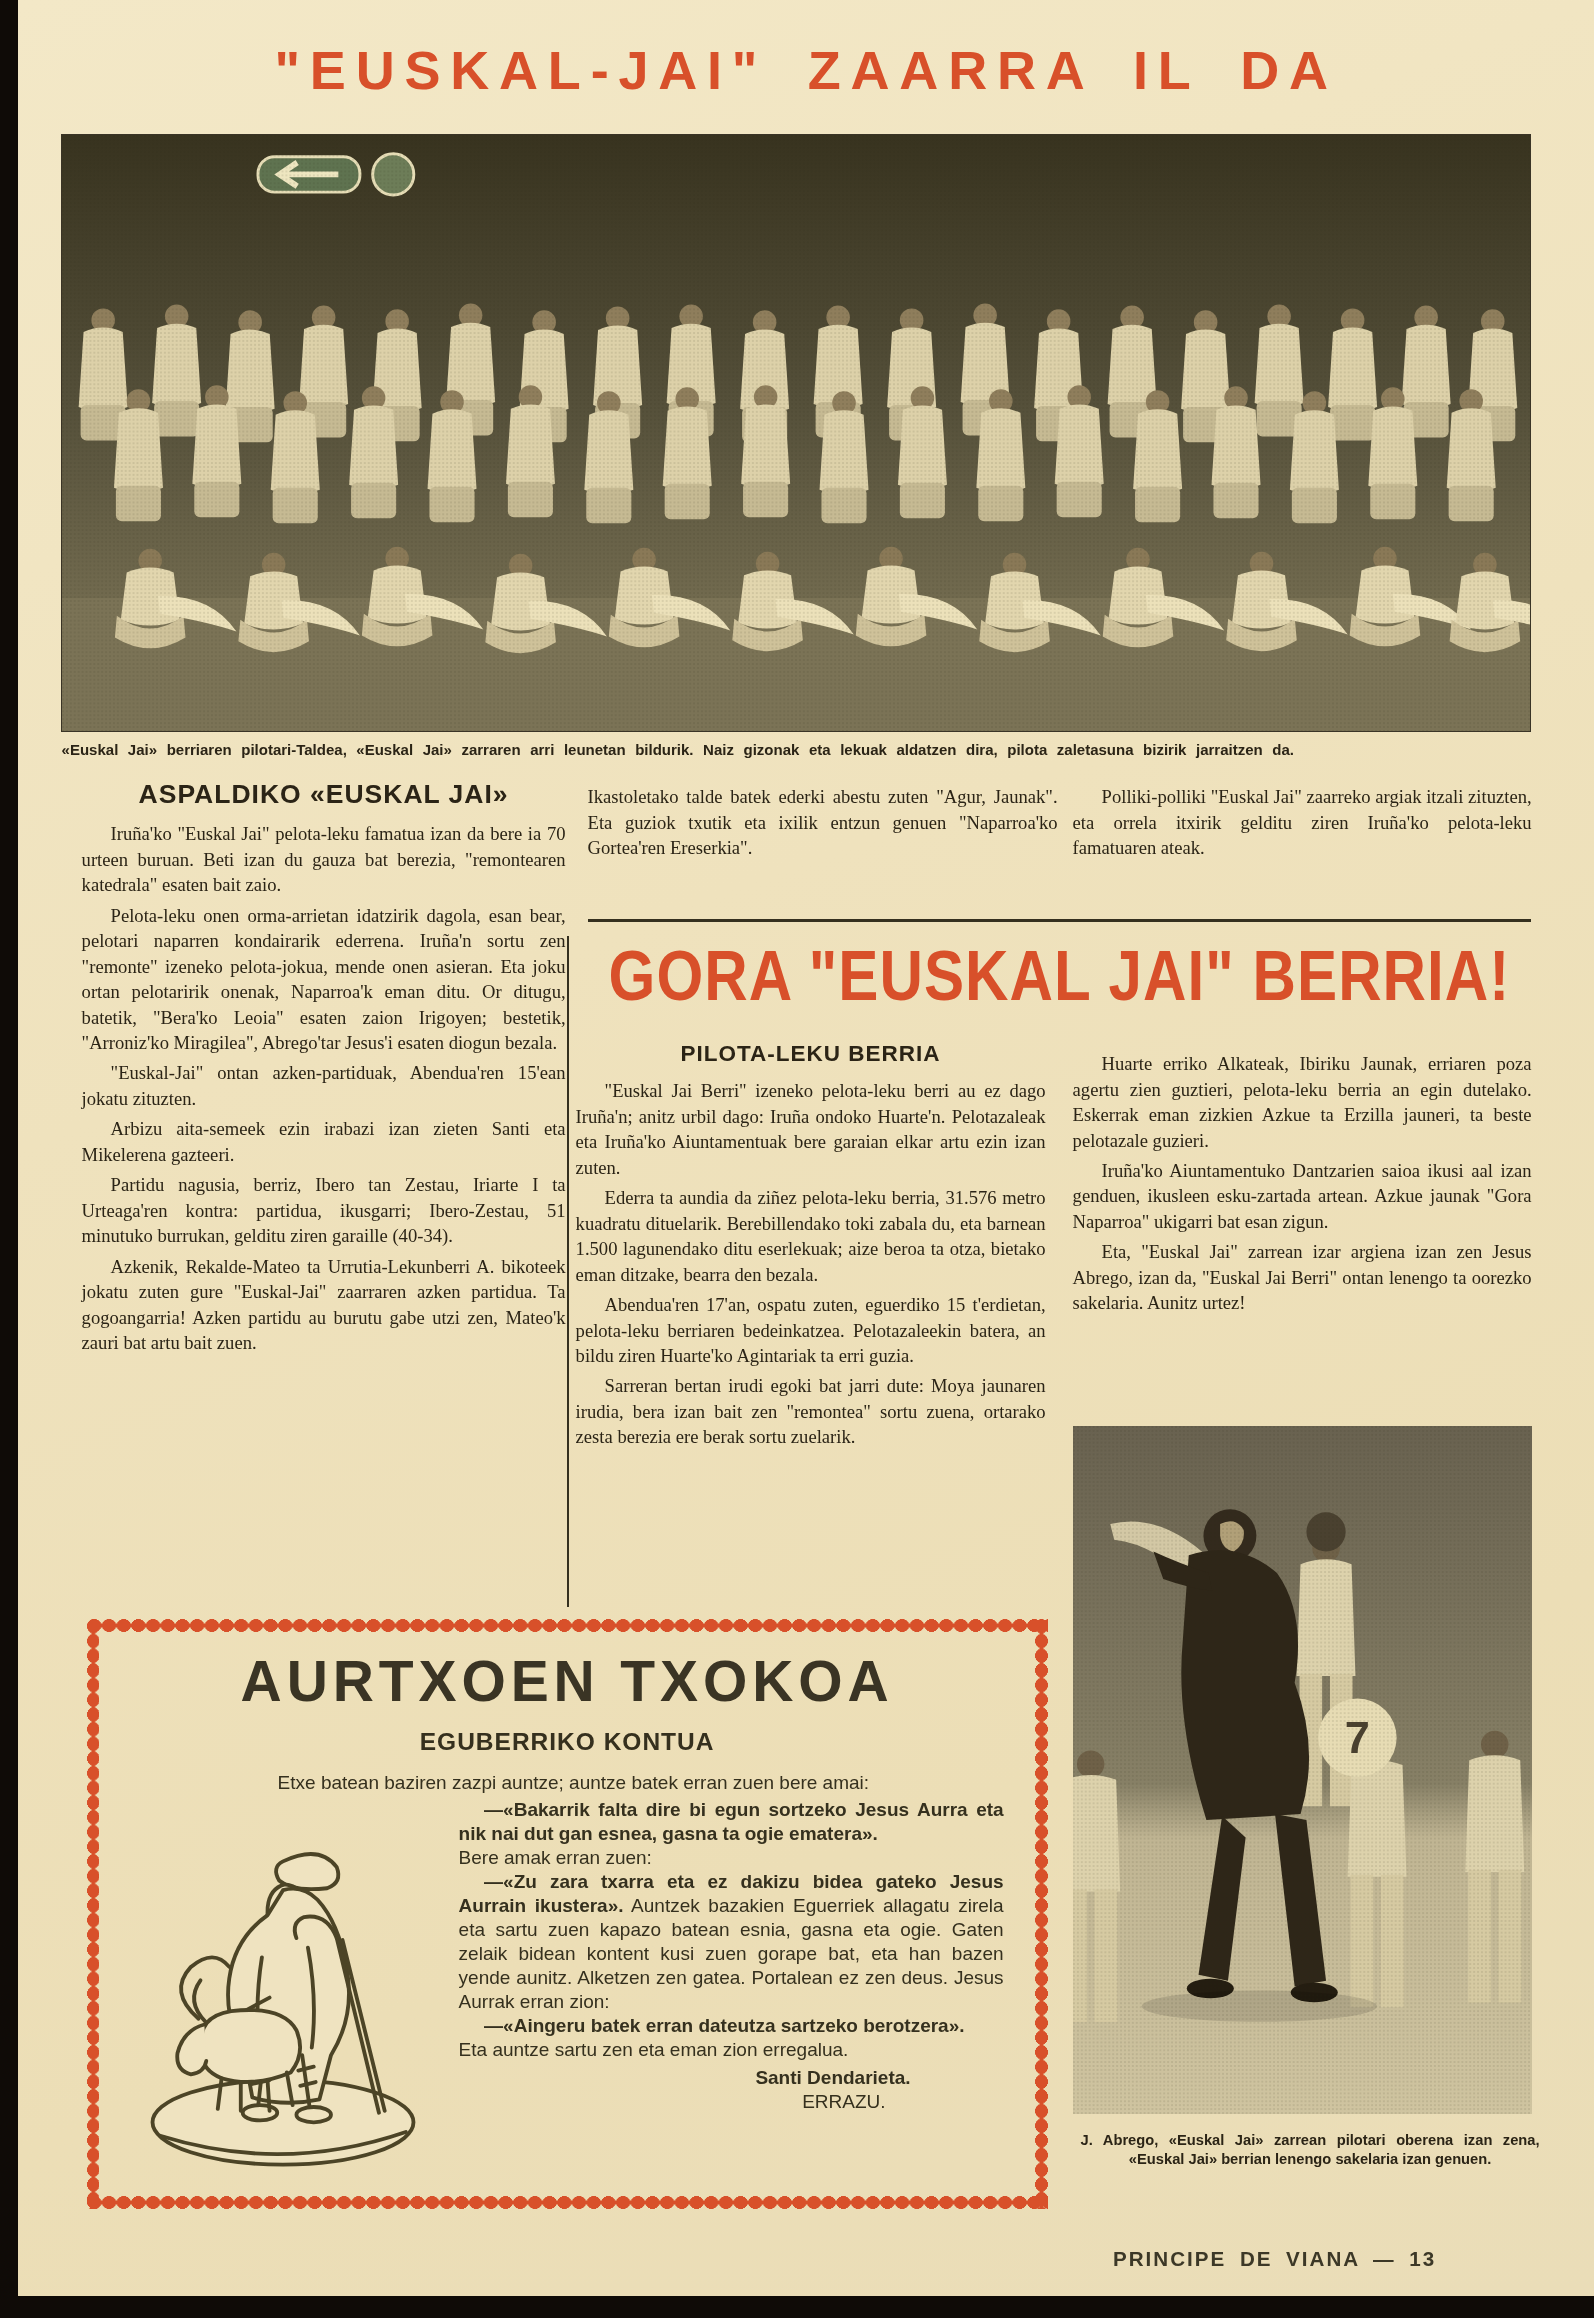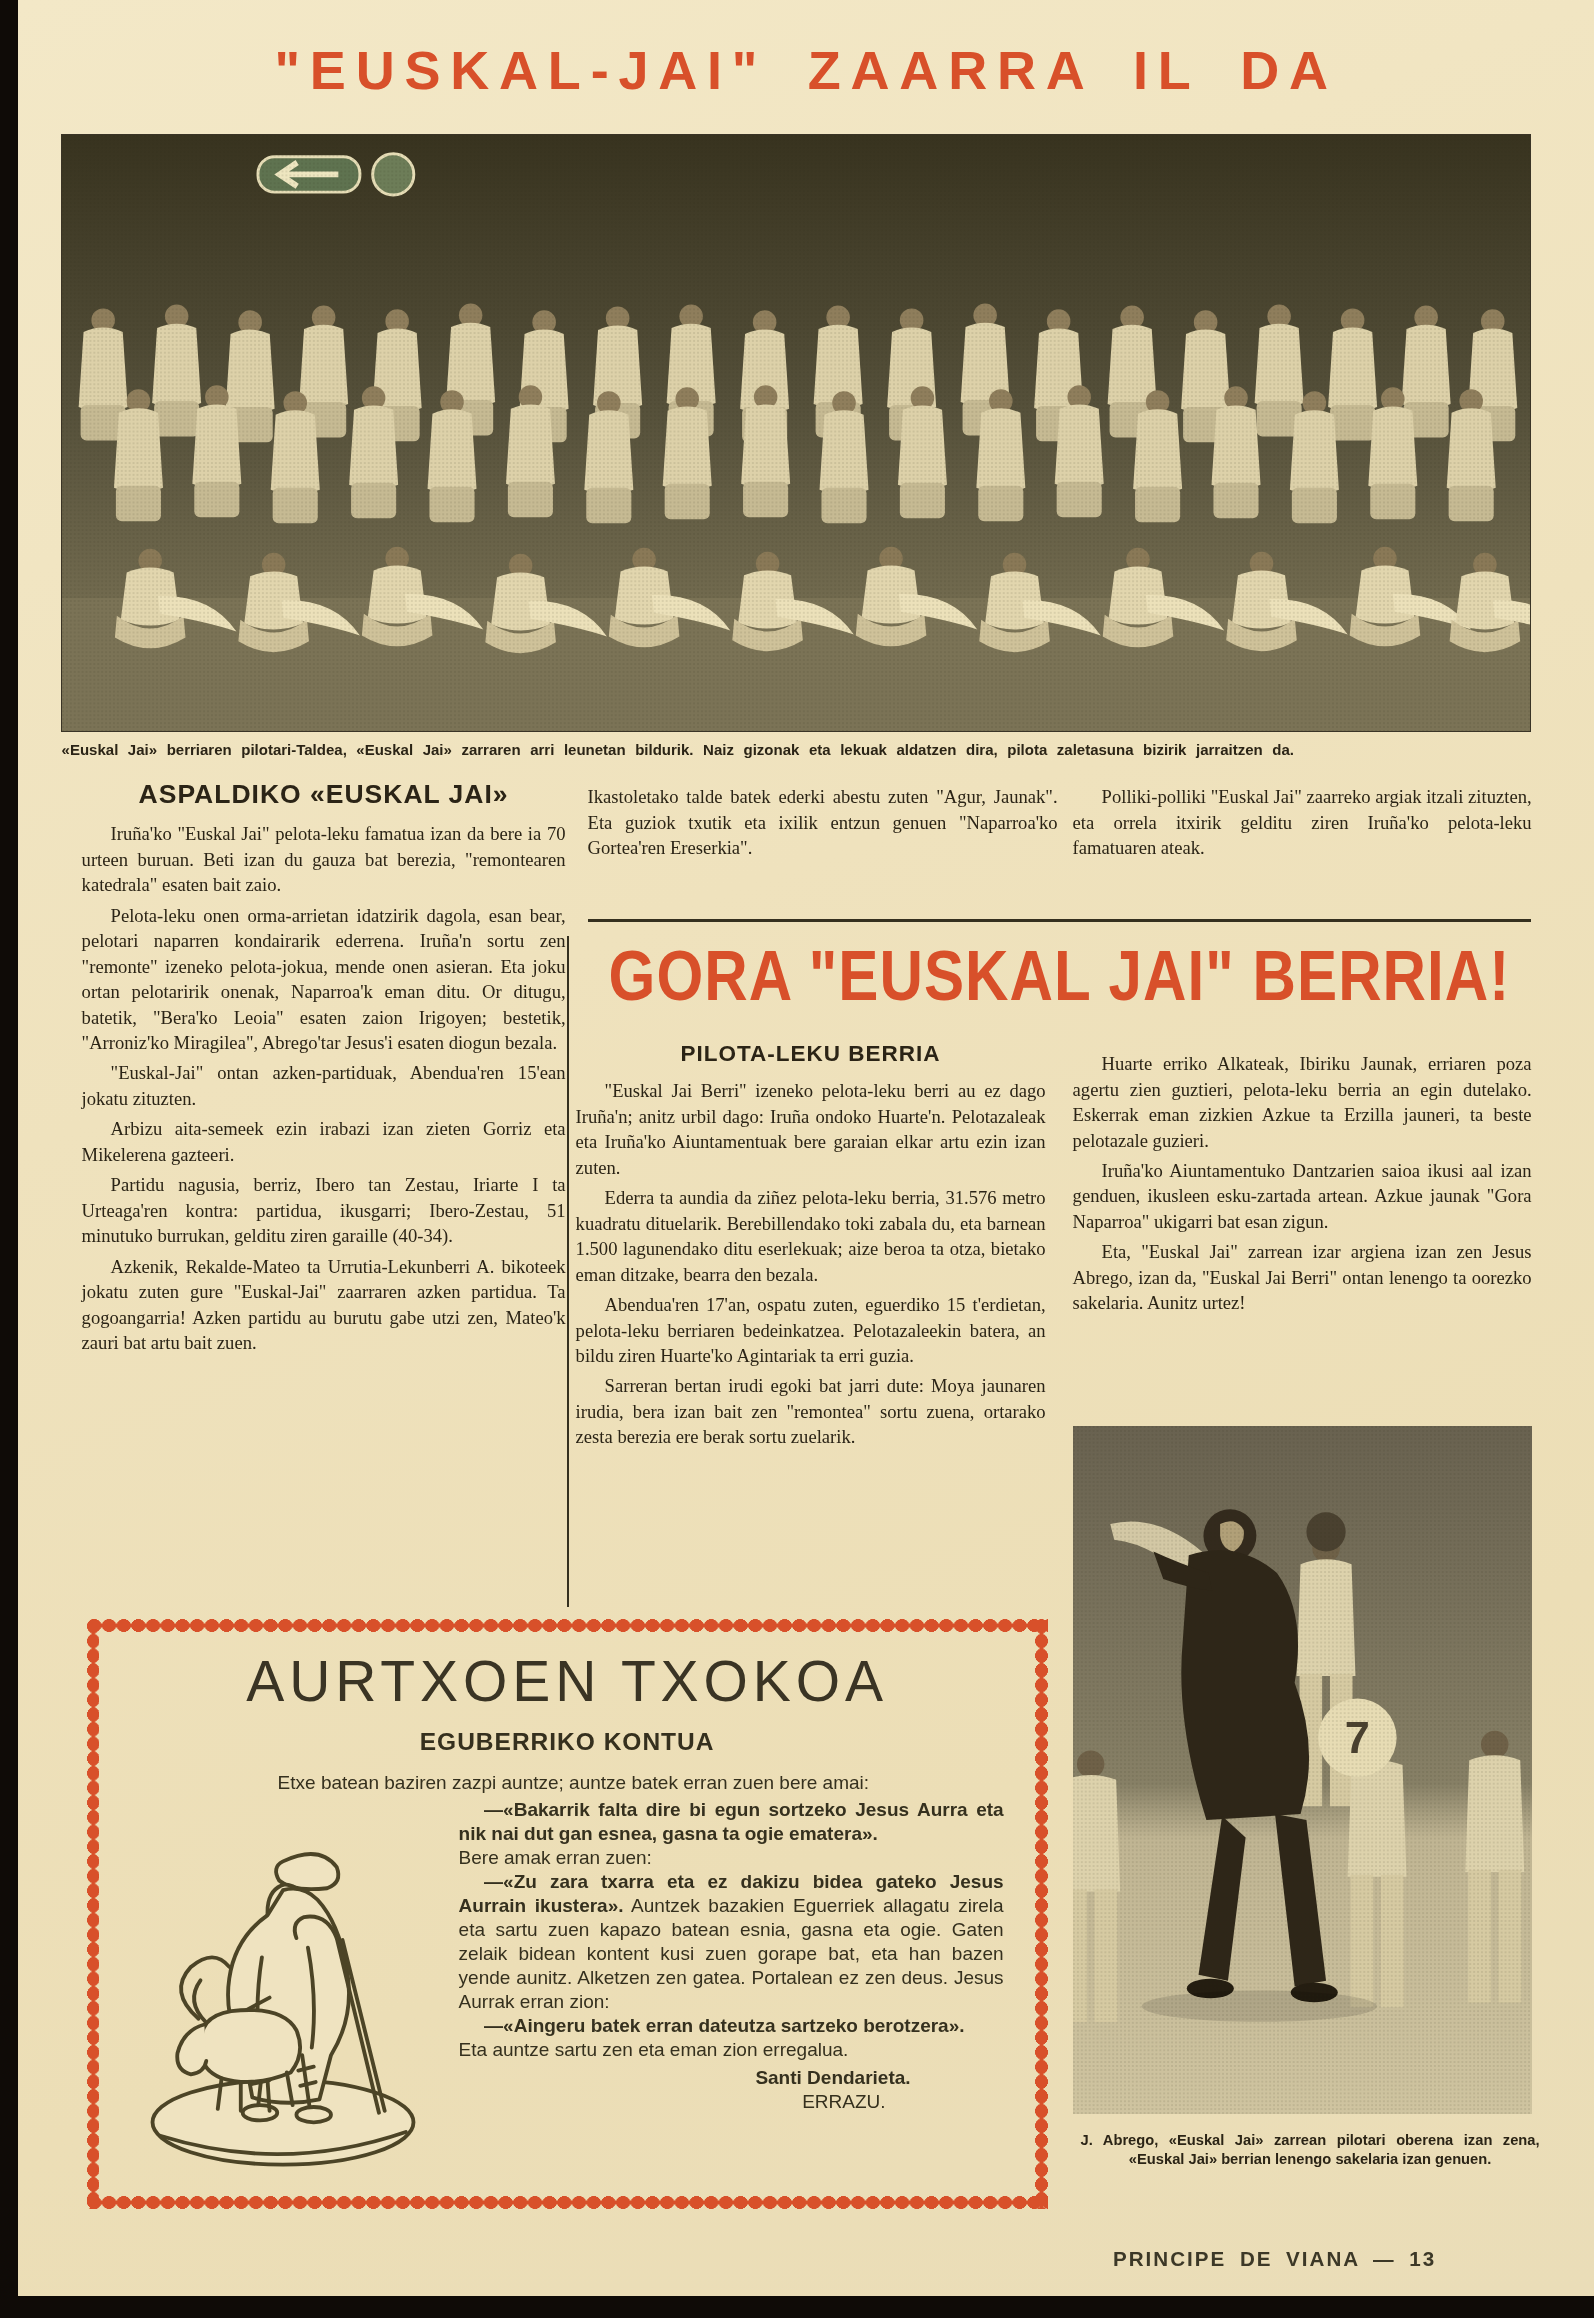--- a/index.html
+++ b/index.html
@@ -38,21 +38,21 @@
   .abrego-caption{position:absolute;left:1055px;top:2123px;width:459px;margin:8px;
       font-family:"Liberation Sans",sans-serif;font-weight:bold;font-size:14.7px;line-height:18.6px;
       text-align:justify;text-align-last:center;color:#2b2416;}
   .txokoa{position:absolute;left:69px;top:1619px;width:961px;height:590px;}
   .chain{position:absolute;background-image:radial-gradient(closest-side,#d8502a 97%,transparent 100%);}
   .chain.top{left:0;right:0;top:0;height:12.7px;background-size:14.7px 12.7px;background-repeat:repeat-x;}
   .chain.bottom{left:0;right:0;bottom:0;height:12.7px;background-size:14.7px 12.7px;background-repeat:repeat-x;}
   .chain.left{top:0;bottom:0;left:0;width:12.7px;background-size:12.7px 14.7px;background-repeat:repeat-y;}
   .chain.right{top:0;bottom:0;right:0;width:12.7px;background-size:12.7px 14.7px;background-repeat:repeat-y;}
   .tx-title{margin:29px 0 0 0;text-align:center;font-family:"Liberation Sans",sans-serif;
-      font-weight:normal;font-size:57px;letter-spacing:4.9px;color:#3a3424;}
+      font-weight:bold;font-size:57px;letter-spacing:4.9px;color:#3a3424;}
   .tx-sub{margin:13.7px 0 0 0;text-align:center;font-family:"Liberation Sans",sans-serif;
       font-weight:bold;font-size:24.5px;letter-spacing:1px;color:#35301e;}
   .tx-p1{margin:15.7px 54px 0 191px;font-family:"Liberation Sans",sans-serif;
       font-size:19px;line-height:24.5px;color:#35301e;}
   .tx-row{display:flex;margin-top:2px;padding:0 44px 0 49px;}
   .tx-illu{width:294px;height:355px;flex:none;margin-top:25.5px;}
   .tx-illu svg{display:block;width:100%;height:100%;}
   .tx-text{flex:1;padding-left:29px;font-family:"Liberation Sans",sans-serif;
       font-size:19px;line-height:24px;color:#35301e;text-align:justify;}
   .tx-text p{margin:0;}
@@ -163,21 +163,21 @@
       </svg>
     </div>
 
     <p class="photo-caption">«Euskal Jai» berriaren pilotari-Taldea, «Euskal Jai» zarraren arri leunetan bildurik. Naiz gizonak eta lekuak aldatzen dira, pilota zaletasuna bizirik jarraitzen da.</p>
 
     <section class="col col-left">
       <h2>ASPALDIKO «EUSKAL JAI»</h2>
       <p class="ind">Iruña'ko "Euskal Jai" pelota-leku famatua izan da bere ia 70 urteen buruan. Beti izan du gauza bat berezia, "remontearen katedrala" esaten bait zaio.</p>
       <p class="ind">Pelota-leku onen orma-arrietan idatzirik dagola, esan bear, pelotari naparren kondairarik ederrena. Iruña'n sortu zen "remonte" izeneko pelota-jokua, mende onen asieran. Eta joku ortan pelotaririk onenak, Naparroa'k eman ditu. Or ditugu, batetik, "Bera'ko Leoia" esaten zaion Irigoyen; bestetik, "Arroniz'ko Miragilea", Abrego'tar Jesus'i esaten diogun bezala.</p>
       <p class="ind">"Euskal-Jai" ontan azken-partiduak, Abendua'ren 15'ean jokatu zituzten.</p>
-      <p class="ind">Arbizu aita-semeek ezin irabazi izan zieten Gorriz eta Mikelerena gazteeri.</p>
+      <p class="ind">Arbizu aita-semeek ezin irabazi izan zieten Santi eta Mikelerena gazteeri.</p>
       <p class="ind">Partidu nagusia, berriz, Ibero tan Zestau, Iriarte I ta Urteaga'ren kontra: partidua, ikusgarri; Ibero-Zestau, 51 minutuko burrukan, gelditu ziren garaille (40-34).</p>
       <p class="ind">Azkenik, Rekalde-Mateo ta Urrutia-Lekunberri A. bikoteek jokatu zuten gure "Euskal-Jai" zaarraren azken partidua. Ta gogoangarria! Azken partidu au burutu gabe utzi zen, Mateo'k zauri bat artu bait zuen.</p>
     </section>
 
     <div class="vdiv"></div>
 
     <section class="col col-mid-intro">
       <p>Ikastoletako talde batek ederki abestu zuten "Agur, Jaunak". Eta guziok txutik eta ixilik entzun genuen "Naparroa'ko Gortea'ren Ereserkia".</p>
     </section>
 

